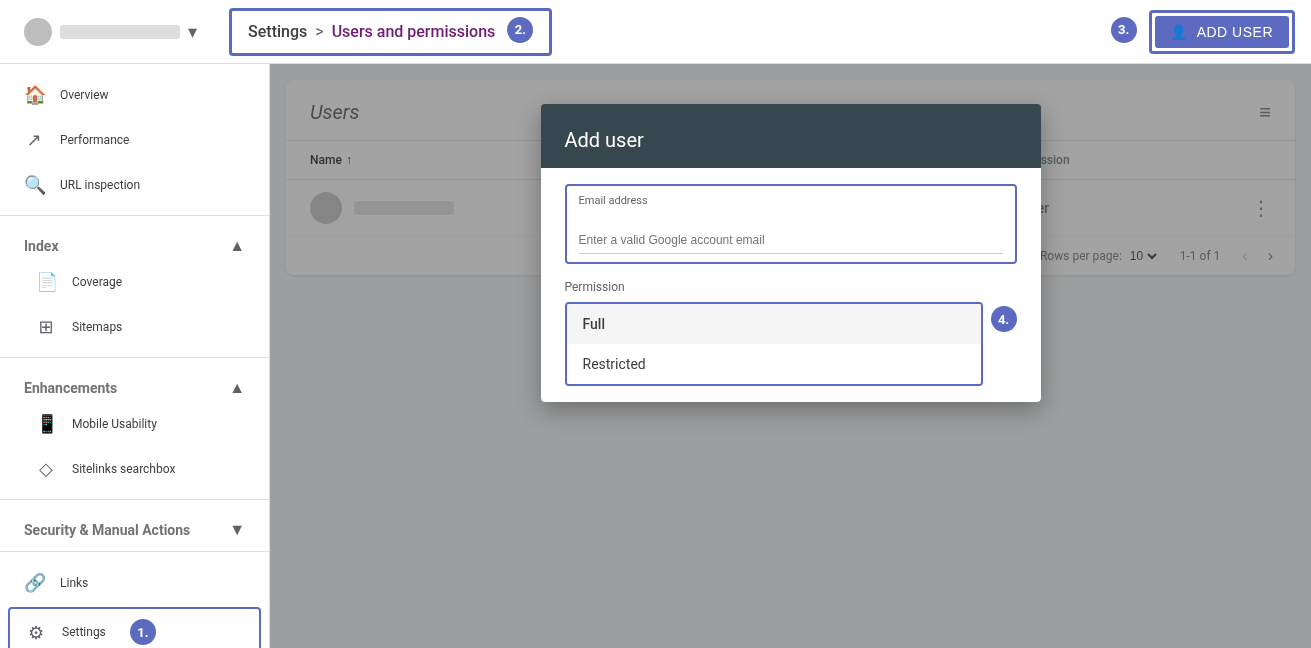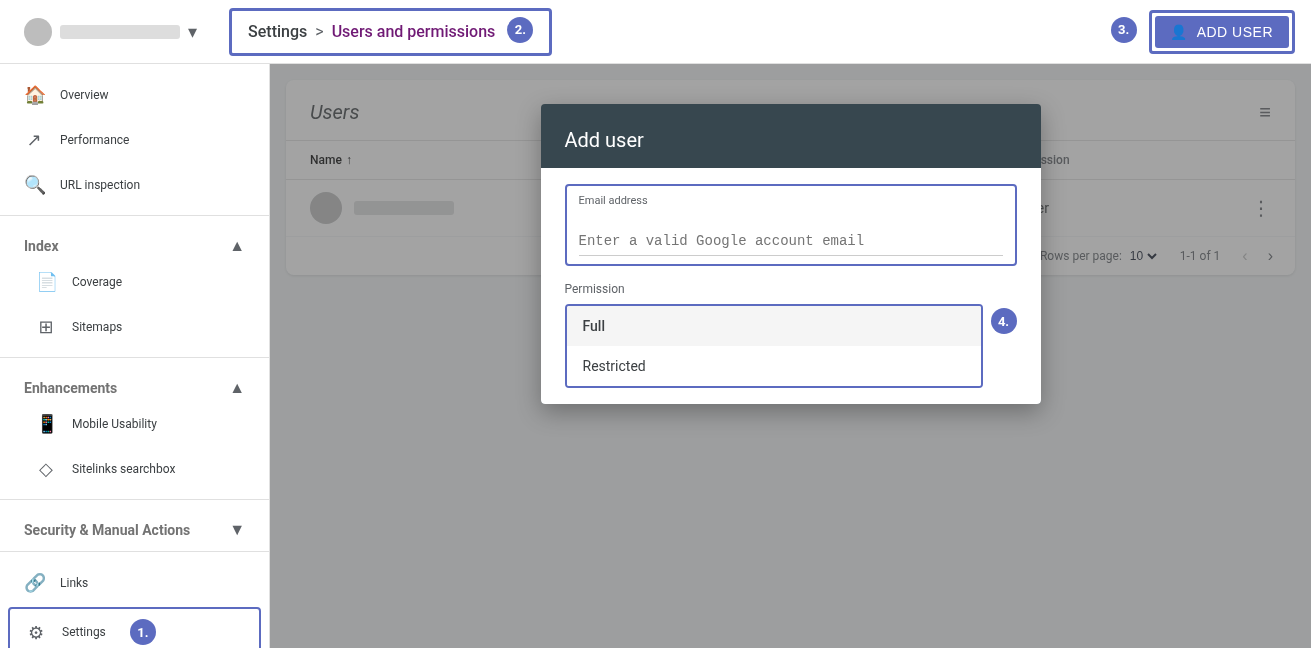--- a/index.html
+++ b/index.html
@@ -230,24 +230,23 @@
       border-radius: 4px;
       padding: 8px 12px;
       margin-bottom: 16px;
     }
     .email-field-label { font-size: 11px; color: #5f6368; margin-bottom: 20px; }
     .email-input {
       width: 100%;
       border: none;
       border-bottom: 1px solid #ccc;
       padding: 6px 0;
-      font-size: 14px;
+      font-size: 12px;
       color: #9aa0a6;
       outline: none;
-      font-family: Liberation Mono, monospace;
     }
     .permission-label { font-size: 12px; color: #5f6368; margin-bottom: 8px; }
     .permission-dropdown-wrap {
       border: 2px solid #5c6bc0;
       border-radius: 4px;
       overflow: hidden;
     }
     .permission-option {
       padding: 12px 16px;
       font-size: 14px;

